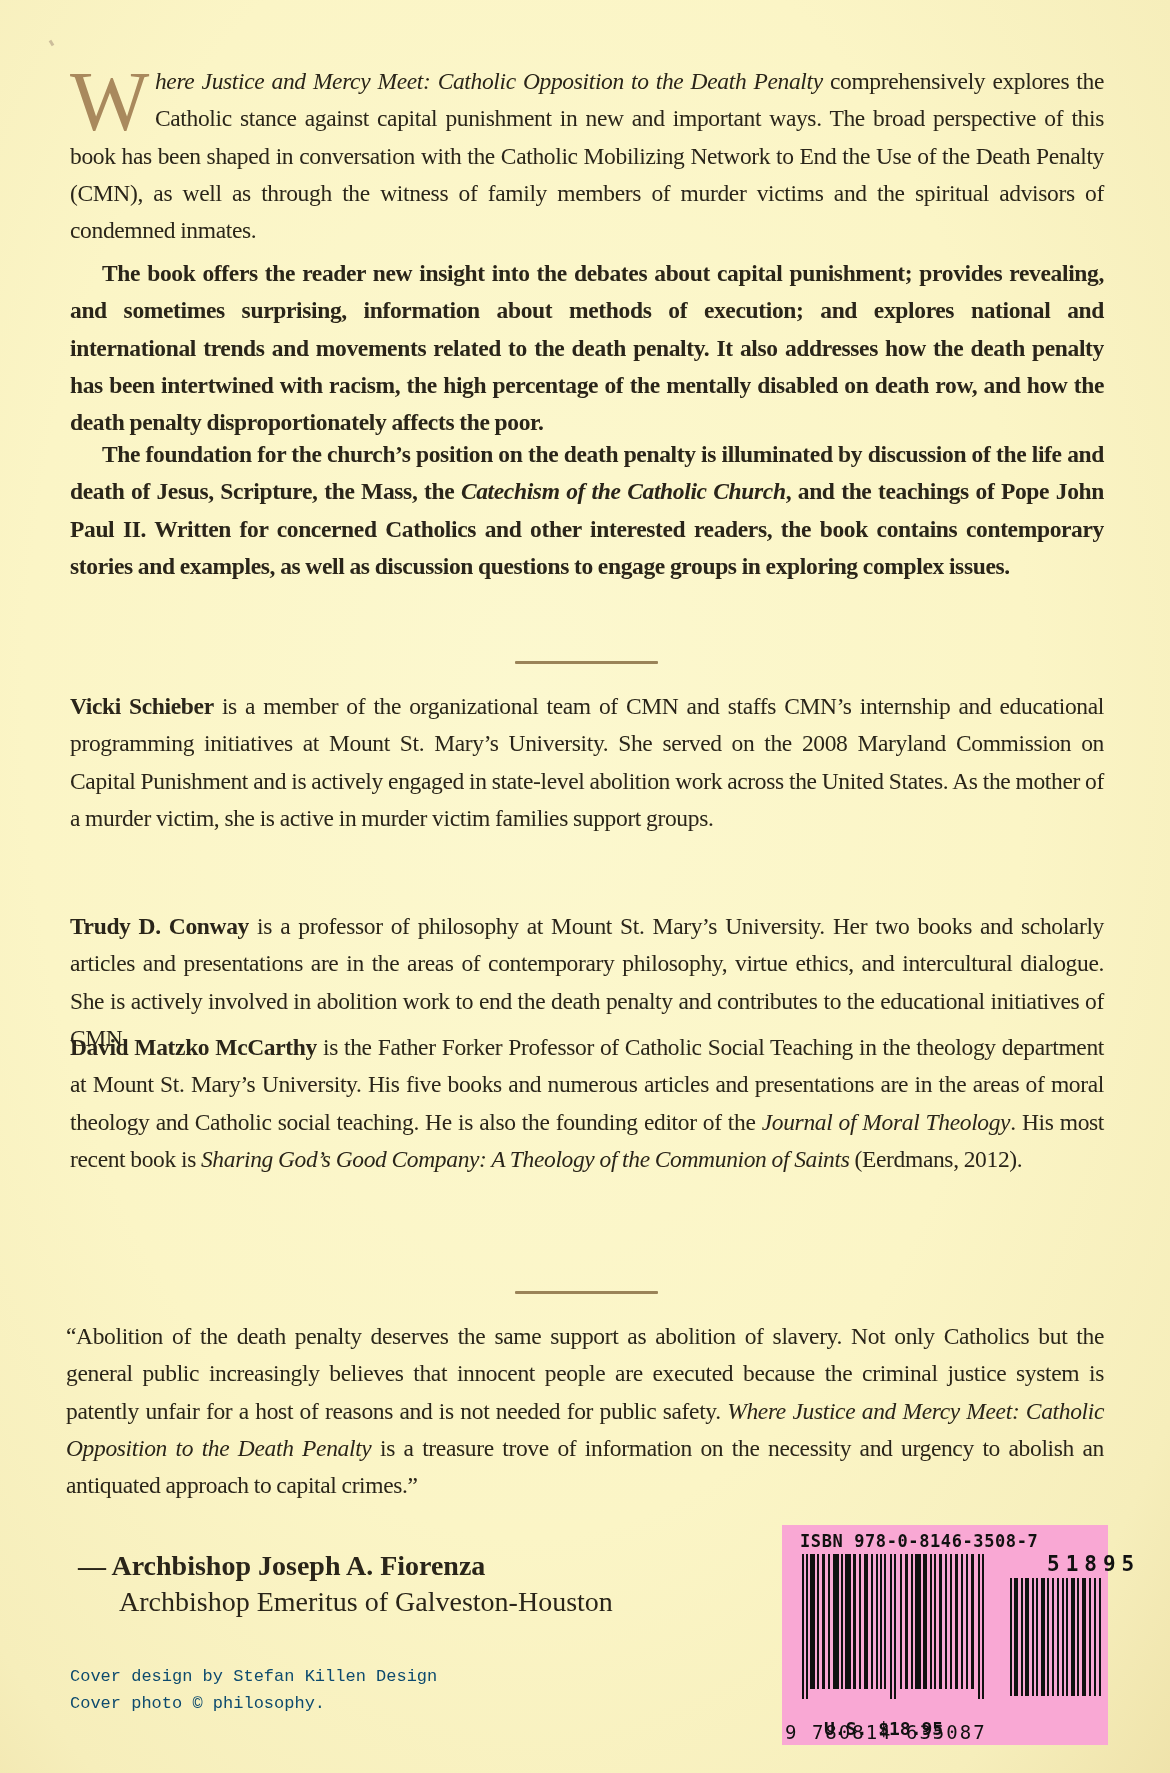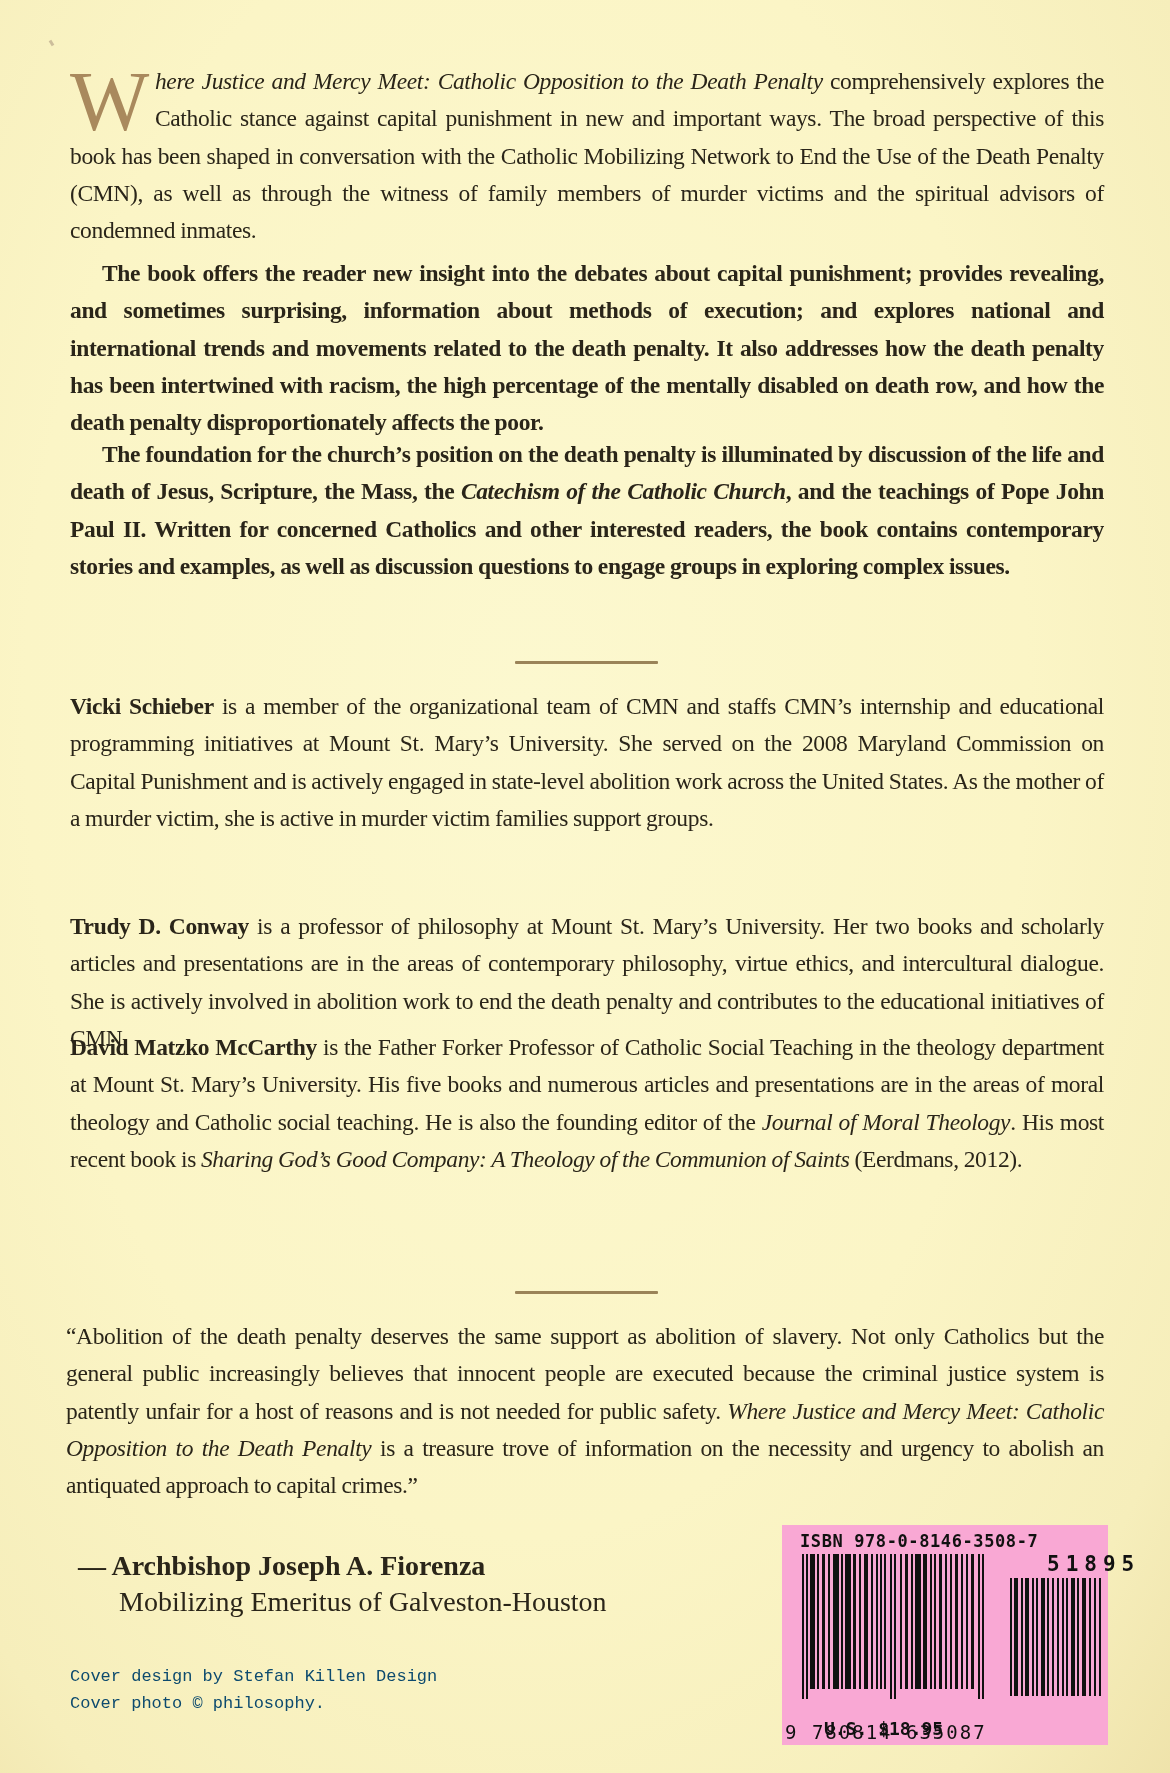--- a/index.html
+++ b/index.html
@@ -79,21 +79,21 @@
     <span class="bold-name">David Matzko McCarthy</span><span> is the Father Forker Professor of Catholic Social Teaching in the theology department at Mount St. Mary’s University. His five books and numerous articles and presentations are in the areas of moral theology and Catholic social teaching. He is also the founding editor of the </span><i>Journal of Moral Theology</i><span>. His most recent book is </span><i>Sharing God’s Good Company: A Theology of the Communion of Saints</i><span> (Eerdmans, 2012).</span>
   </div>
 
   <div class="divider" style="top:1291px;"></div>
 
   <div class="para" style="top:1318px; left:-4px; width:1038px;">
     <span>“Abolition of the death penalty deserves the same support as abolition of slavery. Not only Catholics but the general public increasingly believes that innocent people are executed because the criminal justice system is patently unfair for a host of reasons and is not needed for public safety. </span><i>Where Justice and Mercy Meet: Catholic Opposition to the Death Penalty</i><span> is a treasure trove of information on the necessity and urgency to abolish an antiquated approach to capital crimes.”</span>
   </div>
 
   <div class="attrib attrib-name" style="left:8px; top:1548px;">— Archbishop Joseph A. Fiorenza</div>
-  <div class="attrib" style="left:49px; top:1584px;">Mobilizing Emeritus of Galveston-Houston</div>
+  <div class="attrib" style="left:49px; top:1584px;">Archbishop Emeritus of Galveston-Houston</div>
 
   <div class="credits">
     <div>Cover design by Stefan Killen Design</div>
     <div>Cover photo © philosophy.</div>
   </div>
 </div>
 
 <div class="barcode-box">
   <div class="isbn-line">ISBN 978-0-8146-3508-7</div>
   <svg class="bars-main" viewBox="0 0 186 145" preserveAspectRatio="none">

